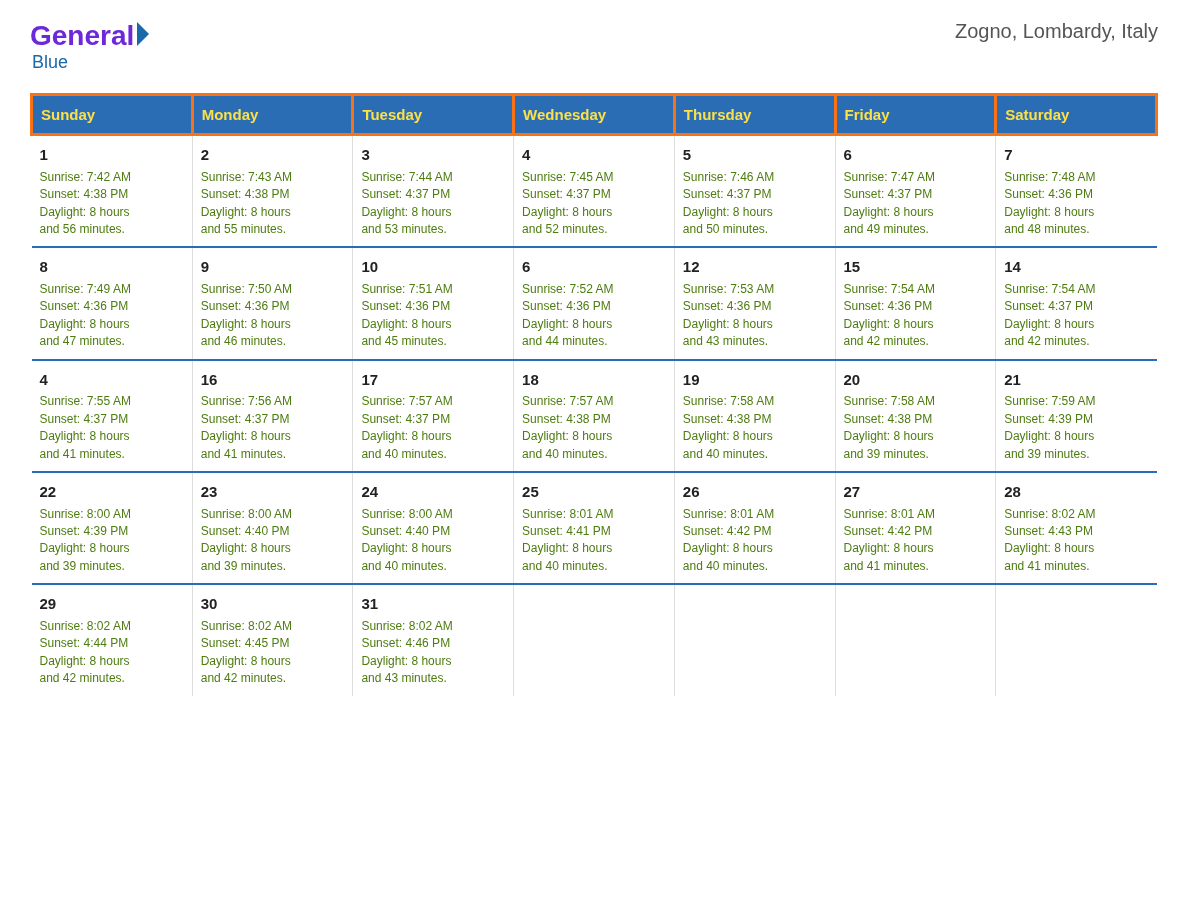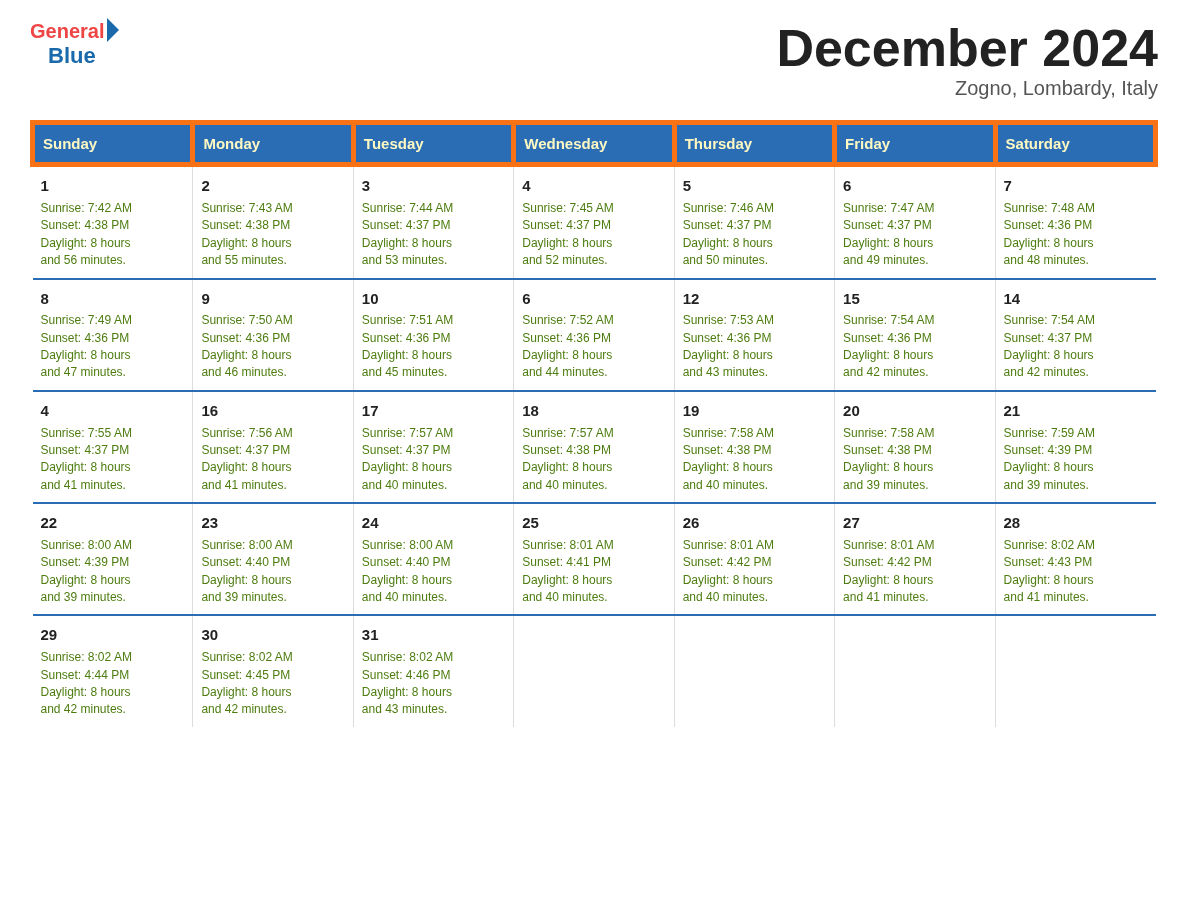--- a/index.html
+++ b/index.html
@@ -18,38 +18,38 @@
     }
     .logo {
       display: flex;
       flex-direction: column;
     }
     .logo-top {
       display: flex;
       align-items: center;
     }
     .logo-general {
-      font-size: 20px;
-      font-weight: bold;
-      color: #ef4444;
+      font-size: 28px;
+      font-weight: bold;
+      color: #6d28d9;
     }
     .logo-triangle {
       width: 0;
       height: 0;
       border-left: 12px solid #1a6aab;
       border-top: 12px solid transparent;
       border-bottom: 12px solid transparent;
       margin-left: 3px;
       margin-top: -4px;
     }
     .logo-blue {
-      font-size: 22px;
-      font-weight: bold;
+      font-size: 18px;
+      font-weight: normal;
       color: #1a6aab;
-      margin-left: 18px;
+      margin-left: 2px;
     }
     .title-block {
       text-align: right;
     }
     .title-block h1 {
       font-size: 52px;
       font-weight: bold;
       color: #222;
       line-height: 1.1;
     }
@@ -57,26 +57,26 @@
       font-size: 20px;
       color: #555;
       margin-top: 0;
     }
     table {
       width: 100%;
       border-collapse: collapse;
     }
     thead tr th {
       background-color: #2a6db5;
-      color: #fef9c3;
+      color: #fde047;
       font-size: 15px;
       font-weight: bold;
       padding: 10px 8px;
       text-align: left;
-      border: 5px solid #f97316;
+      border: 3px solid #f97316;
     }
     tbody tr {
       border-bottom: 2px solid #2a6db5;
     }
     tbody tr td {
       vertical-align: top;
       padding: 8px 8px;
       font-size: 13px;
       color: #222;
       line-height: 1.45;
@@ -109,21 +109,20 @@
 
 <div class="header">
   <div class="logo">
     <div class="logo-top">
       <span class="logo-general">General</span>
       <div class="logo-triangle"></div>
     </div>
     <span class="logo-blue">Blue</span>
   </div>
   <div class="title-block">
-    <h1>December 2024</h1>
     <p>Zogno, Lombardy, Italy</p>
   </div>
 </div>
 
 <table>
   <thead>
     <tr>
     <th>Sunday</th>
         <th>Monday</th>
         <th>Tuesday</th>

